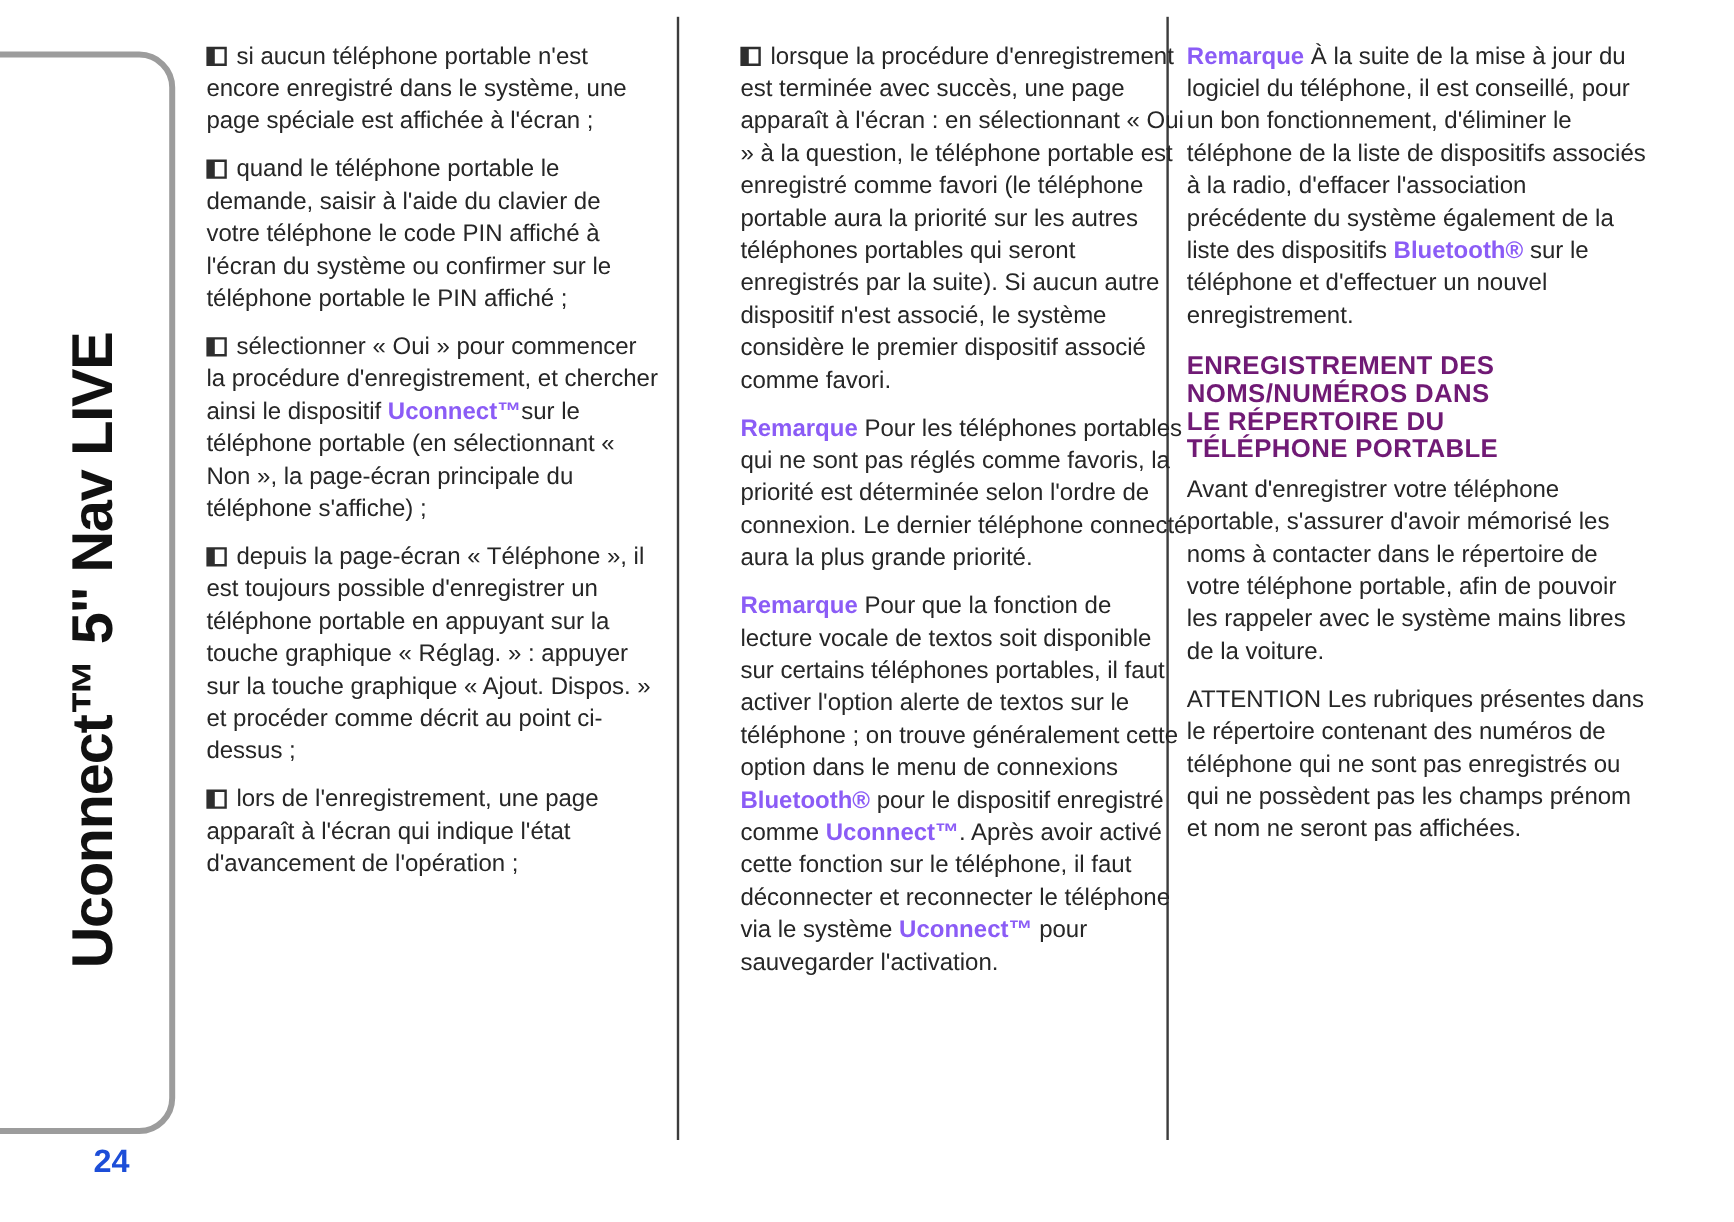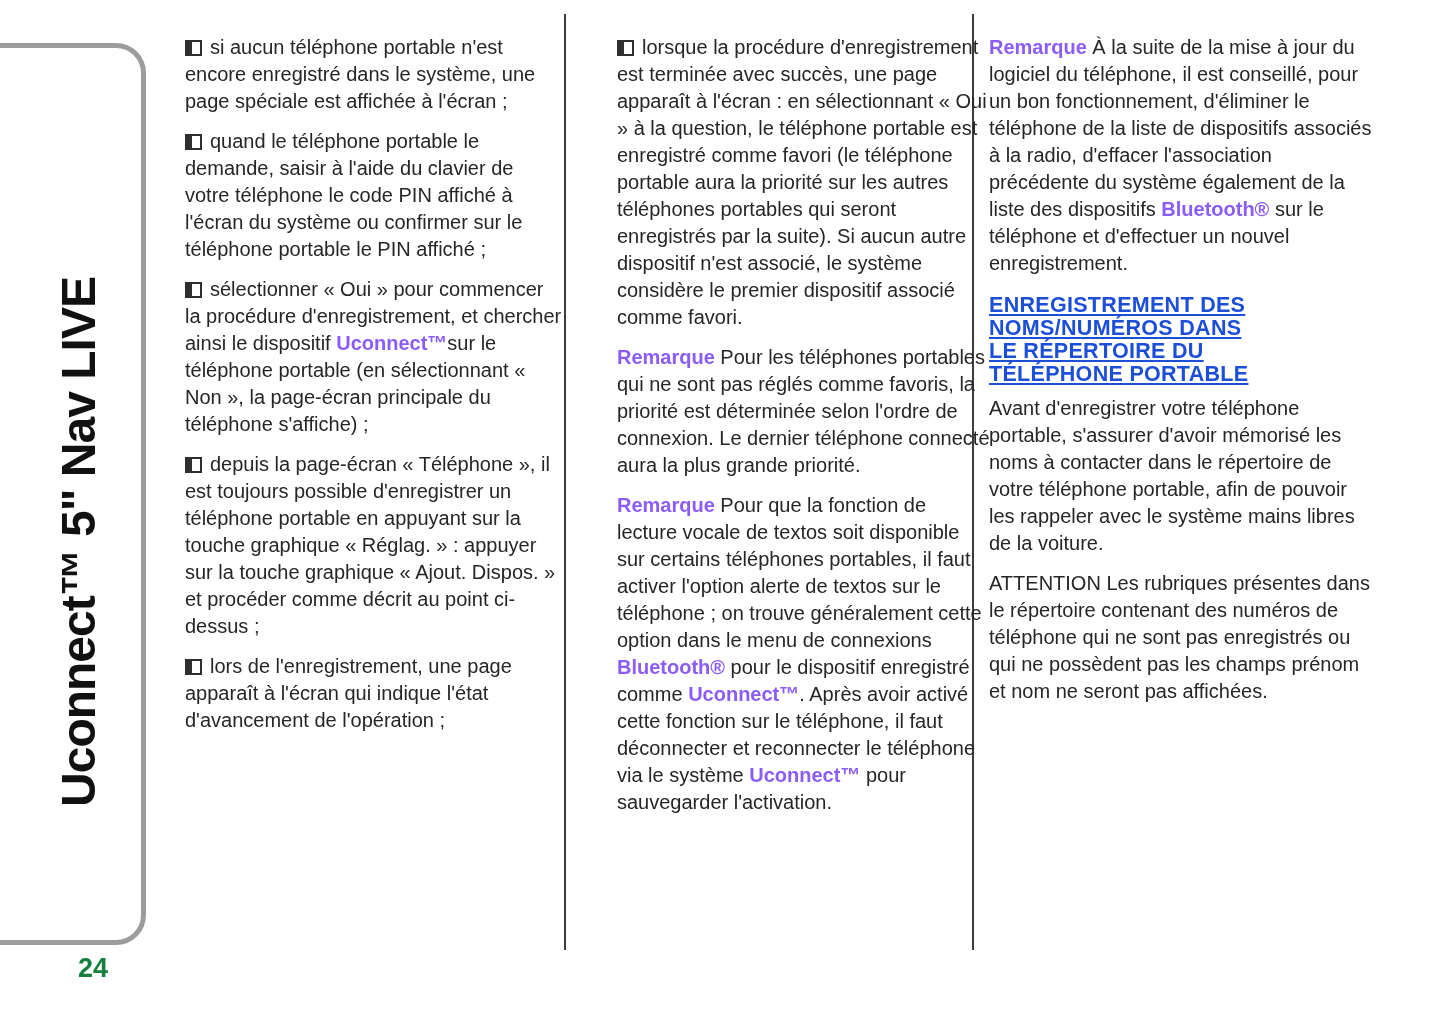--- a/index.html
+++ b/index.html
@@ -38,21 +38,21 @@
     letter-spacing: -1px;
     color: #111111;
   }
 
   .page-number {
     position: absolute;
     left: 78px;
     top: 953px;
     font-size: 27px;
     font-weight: bold;
-    color: #15803d;
+    color: #1d4ed8;
   }
 
   
   .divider {
     position: absolute;
     top: 14px;
     width: 2px;
     height: 936px;
     background: #3c3c3c;
   }
@@ -61,21 +61,21 @@
 
   
   .col {
     position: absolute;
     top: 34px;
     font-size: 20px;
     line-height: 27px;
     text-align: left;
     color: #262626;
   }
-  .col-1 { left: 172px; width: 378px; margin-left: 13px; }
+  .col-1 { left: 172px; width: 378px; }
   .col-2 { left: 617px; width: 374px; }
   .col-3 { left: 989px; width: 388px; }
 
   .para { margin-bottom: 13px; }
   .b { font-weight: bold; color: #8b5cf6; }
 
   .bullet-box {
     display: inline-block;
     width: 17px;
     height: 16px;
@@ -85,22 +85,21 @@
     vertical-align: -2px;
   }
 
   .heading {
     margin-top: 17px;
     margin-bottom: 9px;
     font-size: 21.5px;
     line-height: 23px;
     font-weight: bold;
     letter-spacing: 0.3px;
-    color: #1d4ed8;
-    text-decoration: underline;
+    color: #701a75;
   }
 </style>
 </head>
 <body>
 
 <div class="page">
 
   <div class="tab-box">
     <div class="tab-label">Uconnect™ 5" Nav LIVE</div>
   </div>

